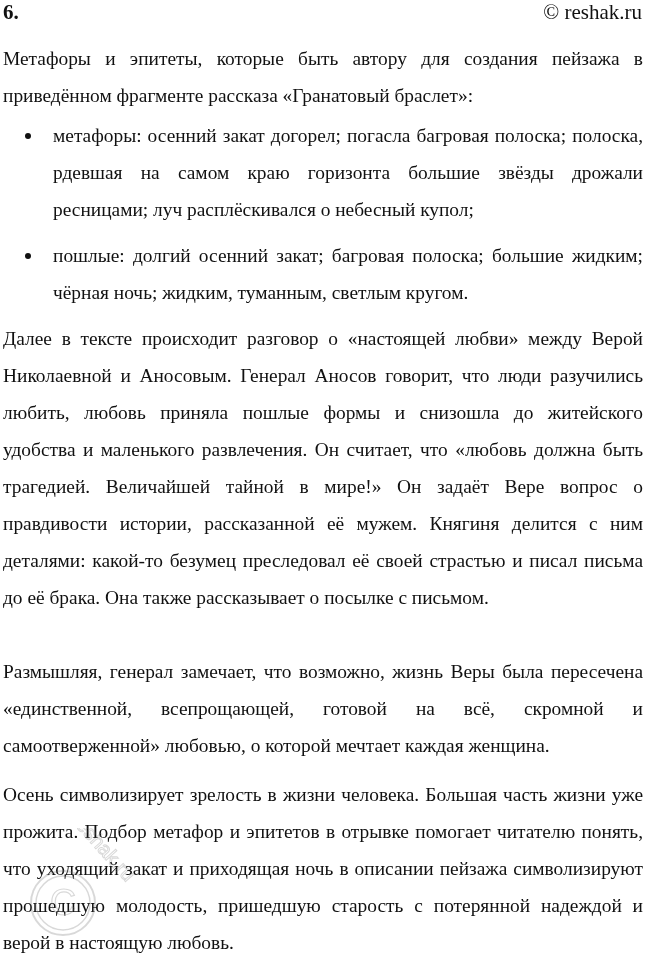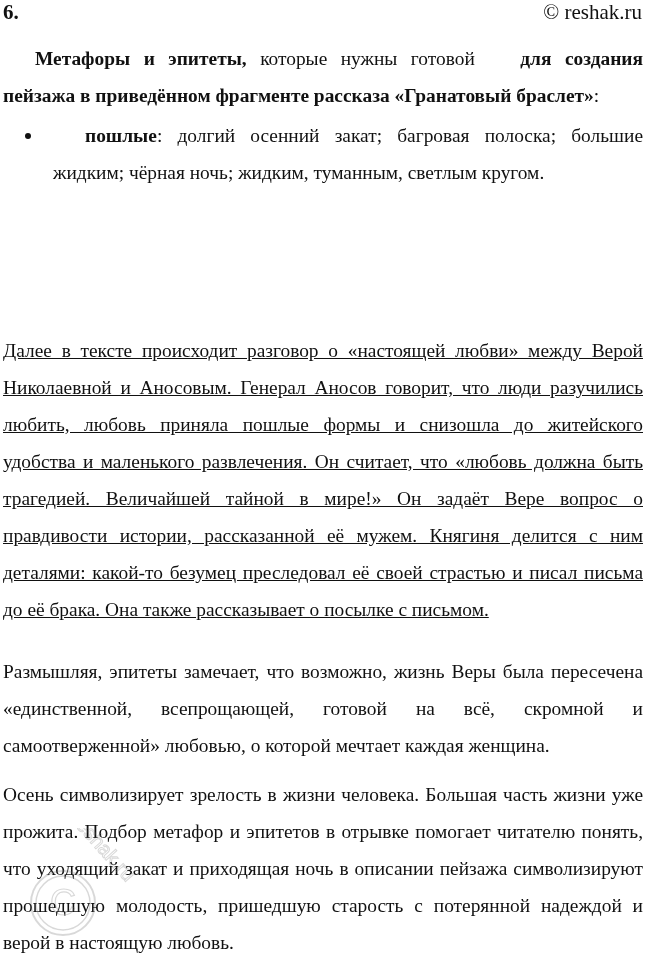--- a/index.html
+++ b/index.html
@@ -46,21 +46,21 @@
       position: absolute;
       left: 3px;
       width: 640px;
       font-size: 19.4px;
       line-height: 37px;
       text-align: justify;
     }
     .intro {
       top: 40px;
     }
-    .bold { font-weight: bold; margin-left: 32px; }
+    .bold { font-weight: normal; }
     ul.list {
       position: absolute;
       left: 0;
       top: 117px;
       width: 643px;
       margin: 0;
       padding: 0;
       list-style: none;
       font-size: 19.4px;
       line-height: 37px;
@@ -73,21 +73,21 @@
     }
     .bullet {
       position: absolute;
       left: 25px;
       top: 16px;
       width: 6px;
       height: 6px;
       background: #111111;
       border-radius: 50%;
     }
-    .p1 { top: 332px; text-decoration: underline; }
+    .p1 { top: 320px; }
     .p2 { top: 653px; }
     .p3 { top: 776px; }
     p { margin: 0; }
     .watermark {
       position: absolute;
       left: 18px;
       top: 828px;
       width: 120px;
       height: 120px;
       opacity: 0.28;
@@ -97,31 +97,35 @@
 </head>
 <body>
 
 <div class="page">
 
   <div class="header">
     <span class="task-number">6.</span>
     <span class="copyright">© reshak.ru</span>
   </div>
 
-  <p class="content intro"><span class="bold">Метафоры и эпитеты,</span><span> которые нужны готовой </span><span class="bold">для создания пейзажа в приведённом фрагменте рассказа «Гранатовый браслет»</span><span>:</span></p>
+  <p class="content intro"><span class="bold">Метафоры и эпитеты,</span><span> которые быть автору </span><span class="bold">для создания пейзажа в приведённом фрагменте рассказа «Гранатовый браслет»</span><span>:</span></p>
 
   <ul class="list">
+    <li>
+      <span class="bullet"></span>
+      <span class="bold">метафоры</span><span>: осенний закат догорел; погасла багровая полоска; полоска, рдевшая на самом краю горизонта большие звёзды дрожали ресницами; луч расплёскивался о небесный купол;</span>
+    </li>
     <li>
       <span class="bullet"></span>
       <span class="bold">пошлые</span><span>: долгий осенний закат; багровая полоска; большие жидким; чёрная ночь; жидким, туманным, светлым кругом.</span>
     </li>
   </ul>
 
   <p class="content p1">Далее в тексте происходит разговор о «настоящей любви» между Верой Николаевной и Аносовым. Генерал Аносов говорит, что люди разучились любить, любовь приняла пошлые формы и снизошла до житейского удобства и маленького развлечения. Он считает, что «любовь должна быть трагедией. Величайшей тайной в мире!» Он задаёт Вере вопрос о правдивости истории, рассказанной её мужем. Княгиня делится с ним деталями: какой-то безумец преследовал её своей страстью и писал письма до её брака. Она также рассказывает о посылке с письмом.</p>
-  <p class="content p2">Размышляя, эпитеты замечает, что возможно, жизнь Веры была пересечена «единственной, всепрощающей, готовой на всё, скромной и самоотверженной» любовью, о которой мечтает каждая женщина.</p>
+  <p class="content p2">Размышляя, генерал замечает, что возможно, жизнь Веры была пересечена «единственной, всепрощающей, готовой на всё, скромной и самоотверженной» любовью, о которой мечтает каждая женщина.</p>
   <p class="content p3">Осень символизирует зрелость в жизни человека. Большая часть жизни уже прожита. Подбор метафор и эпитетов в отрывке помогает читателю понять, что уходящий закат и приходящая ночь в описании пейзажа символизируют прошедшую молодость, пришедшую старость с потерянной надеждой и верой в настоящую любовь.</p>
 
   <svg class="watermark" viewBox="0 0 120 120">
     <circle cx="45" cy="75" r="32" fill="none" stroke="#777" stroke-width="2"></circle>
     <circle cx="45" cy="75" r="27" fill="none" stroke="#777" stroke-width="1.5"></circle>
     <text x="45" y="87" font-size="36" text-anchor="middle" fill="none" stroke="#777" stroke-width="1.2" font-family="Liberation Sans, sans-serif">C</text>
     <text x="20" y="14" font-size="20" fill="none" stroke="#777" stroke-width="1" font-family="Liberation Sans, sans-serif" transform="rotate(48 60 40)">reshak.ru</text>
   </svg>
 
 </div>

